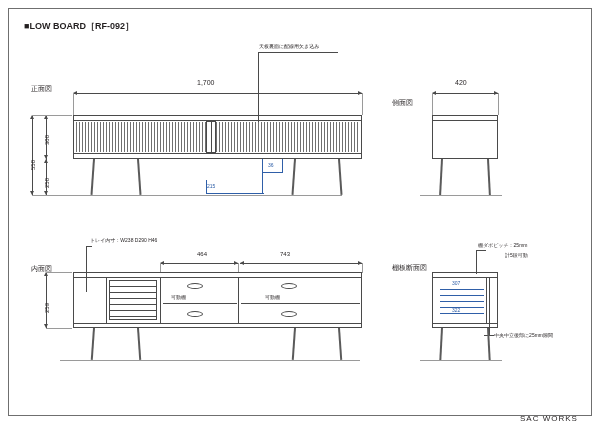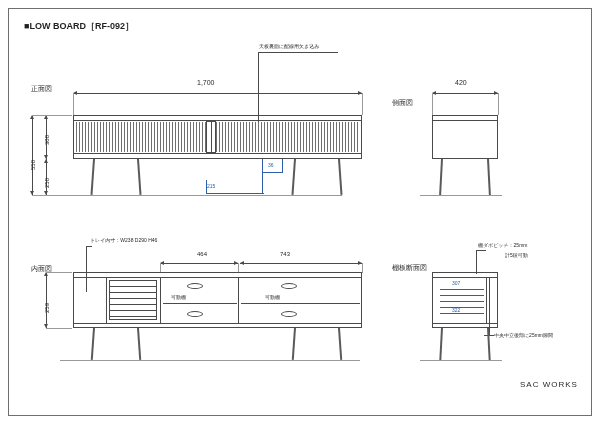--- a/index.html
+++ b/index.html
@@ -184,14 +184,14 @@
   <div class="t f5 blue" style="left:452px;top:308px;">322</div>
 
   <div class="t f5" style="left:494px;top:333px;">中央中立後部に25mm隙間</div>
   <div class="ln" style="left:489px;top:323px;width:1px;height:12px;"></div>
   <div class="ln" style="left:484px;top:335px;width:10px;height:1px;"></div>
 
   <div class="leg" style="left:441px;top:328px;width:2px;height:32px;transform:rotate(3deg);transform-origin:top center;"></div>
   <div class="leg" style="left:487px;top:328px;width:2px;height:32px;transform:rotate(-3deg);transform-origin:top center;"></div>
   <div class="exth" style="left:420px;top:360px;width:82px;"></div>
 
-  <div class="t f8" style="left:520px;top:381px;letter-spacing:1px;">SAC WORKS</div>
+  <div class="t f8" style="left:520px;top:415px;letter-spacing:1px;">SAC WORKS</div>
 </div>
 
 </body></html>

